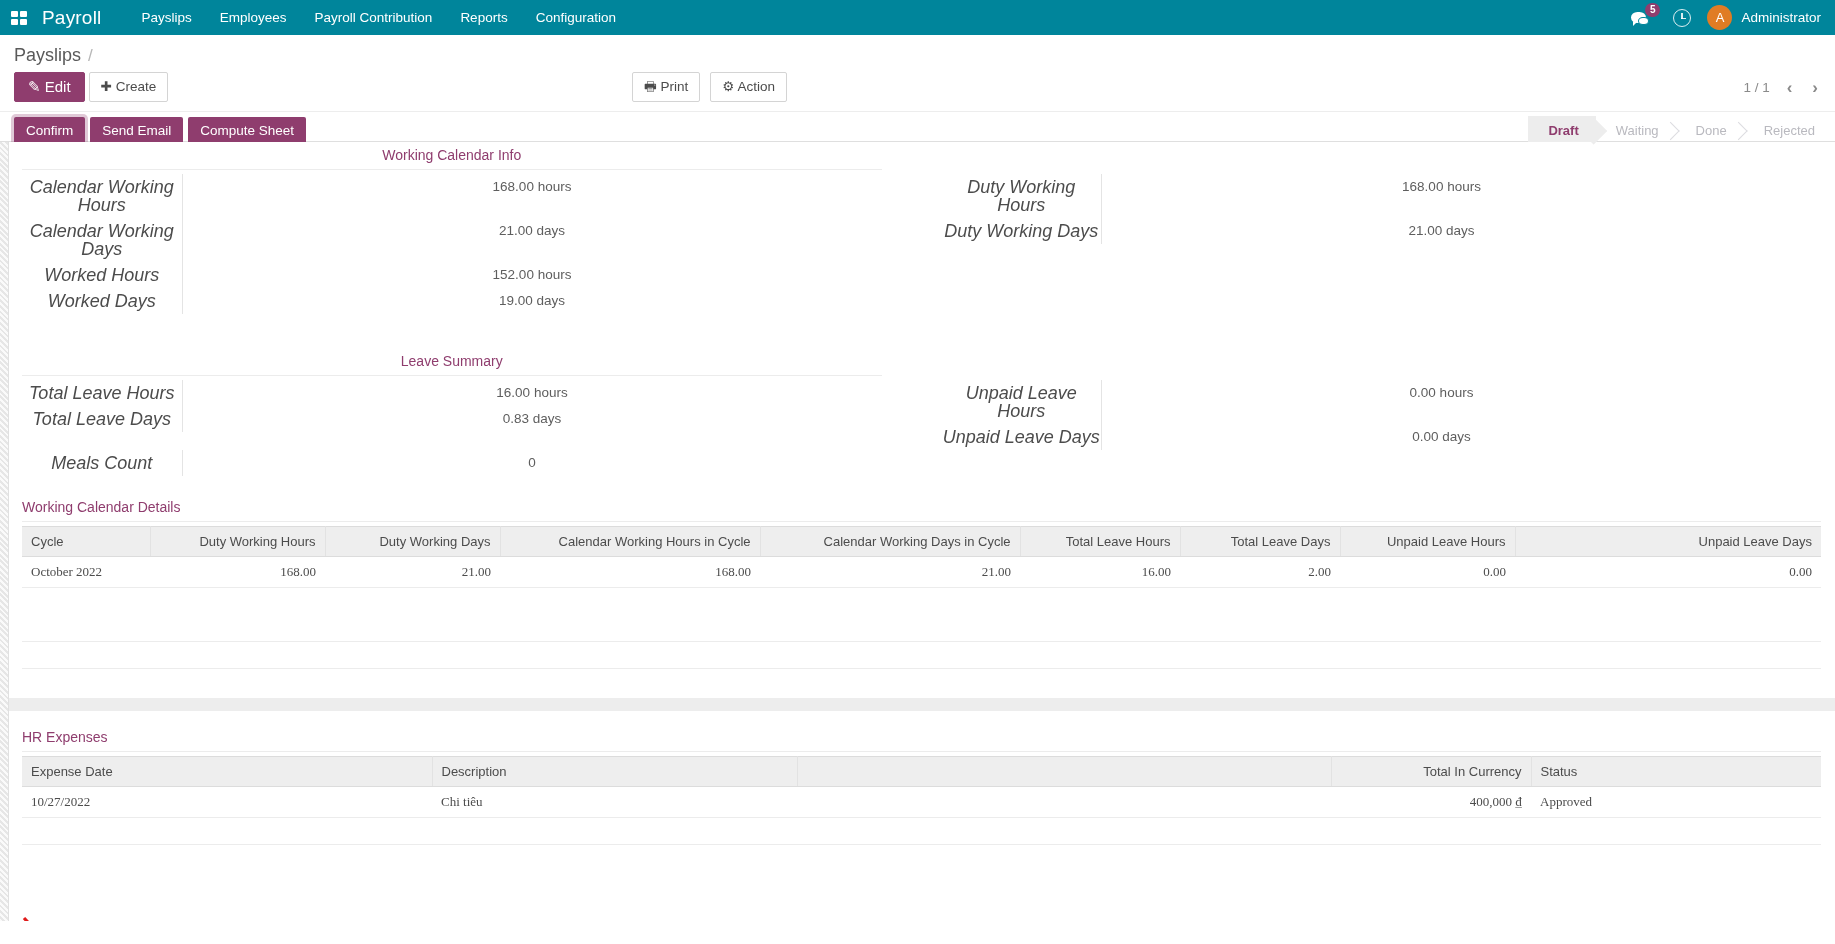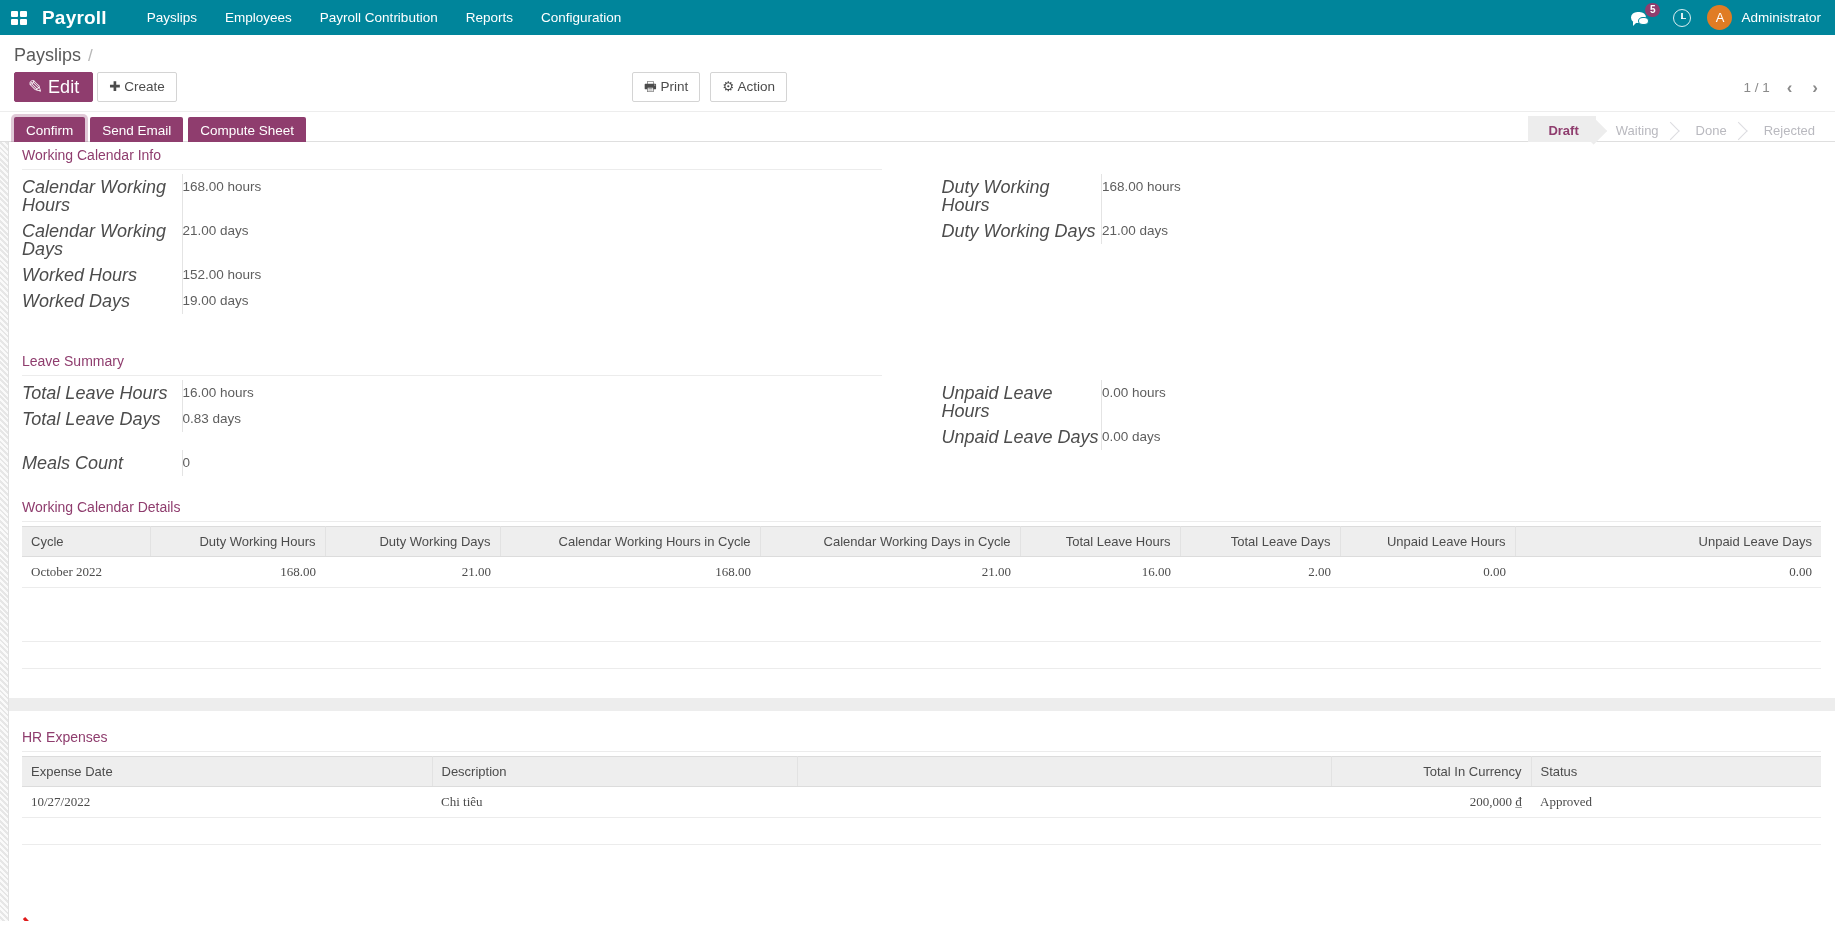--- a/index.html
+++ b/index.html
@@ -27,21 +27,21 @@
     grid-template-columns: 1fr 1fr;
     grid-template-rows: 1fr 1fr;
     gap: 2px;
     padding: 4px 3px;
     cursor: pointer;
   }
   .apps-icon span {
     display: block; background: #ffffff; border-radius: 1px;
   }
   .brand {
-    font-size: 19px; font-weight: bold; color: #fff;
+    font-size: 19px; font-weight: normal; color: #fff;
     margin: 0 26px 0 12px; letter-spacing: .2px; cursor: pointer;
     line-height: 35px;
   }
   .nav-item {
     font-size: 13.5px; color: #ffffff; padding: 0 14px;
     line-height: 35px; cursor: pointer; white-space: nowrap;
   }
   .nav-right { margin-left: auto; display: flex; align-items: center; gap: 16px; }
   .msg-wrap { position: relative; width: 26px; height: 22px; cursor: pointer; }
   .msg-bubble {
@@ -89,21 +89,21 @@
   .bc-sep { font-size: 17px; color: #b7b7b7; margin: 0 7px; }
   .bc-current { font-size: 18px; color: #adadad; }
 
   .buttons-row { display: flex; align-items: center; padding: 6px 14px 9px 14px; position: relative; }
   .btn {
     font-size: 13.5px; padding: 5px 11px; border: 1px solid #d4d4d4;
     background: #fff; color: #4c4c4c; cursor: pointer; border-radius: 2px;
     line-height: 18px; white-space: nowrap;
   }
   .btn-primary {
-    background: #8f3d6e; border-color: #8f3d6e; color: #fff; font-size: 18px;
+    background: #8f3d6e; border-color: #8f3d6e; color: #fff; font-size: 15px;
     padding: 5px 13px;
   }
   .btn-edit { margin-right: 4px; }
   .mid-buttons { position: absolute; left: 632px; display: flex; gap: 10px; }
   .pager { margin-left: auto; display: flex; align-items: center; gap: 14px; }
   .pager-count { font-size: 13.5px; color: #8a8a8a; }
   .pager-btn {
     font-size: 17px; color: #8a8a8a; cursor: pointer; line-height: 1;
     padding: 0 3px; font-weight: bold;
   }
@@ -149,21 +149,21 @@
     background: repeating-linear-gradient(45deg,#fafafa 0 2px,#e6e6e6 2px 4px);
     border-right: 1px solid #e0e0e0;
   }
   .sheet { padding: 0 14px 0 22px; }
 
   .group-title {
     color: #8f3d6e; font-size: 14px; padding: 5px 0 6px 0;
     border-bottom: 1px solid #ececec; margin-bottom: 4px;
   }
   .two-col { display: flex; }
-  .col { width: 50%; padding-right: 40px; }
+  .col { width: 50%; padding-right: 40px; text-align: center; }
   .col.right { padding-left: 20px; }
 
   table.fields { width: 100%; border-collapse: collapse; }
   table.fields td { vertical-align: top; padding: 4px 0; }
   td.label {
     width: 160px; font-size: 18px; color: #4c4c4c; line-height: 18px;
     padding-right: 10px;
     font-style: italic;
   }
   td.value {
@@ -444,21 +444,21 @@
             <th></th>
             <th class="num" style="width:200px">Total In Currency</th>
             <th style="width:290px; border-right:none">Status</th>
           </tr>
         </thead>
         <tbody>
           <tr>
             <td>10/27/2022</td>
             <td>Chi tiêu</td>
             <td></td>
-            <td class="num">200,000 ₫</td>
+            <td class="num">400,000 ₫</td>
             <td>Approved</td>
           </tr>
           <tr class="empty">
               <td colspan="5"></td>
             </tr>
         </tbody>
       </table>
     </div>
   </div>
 </div>

